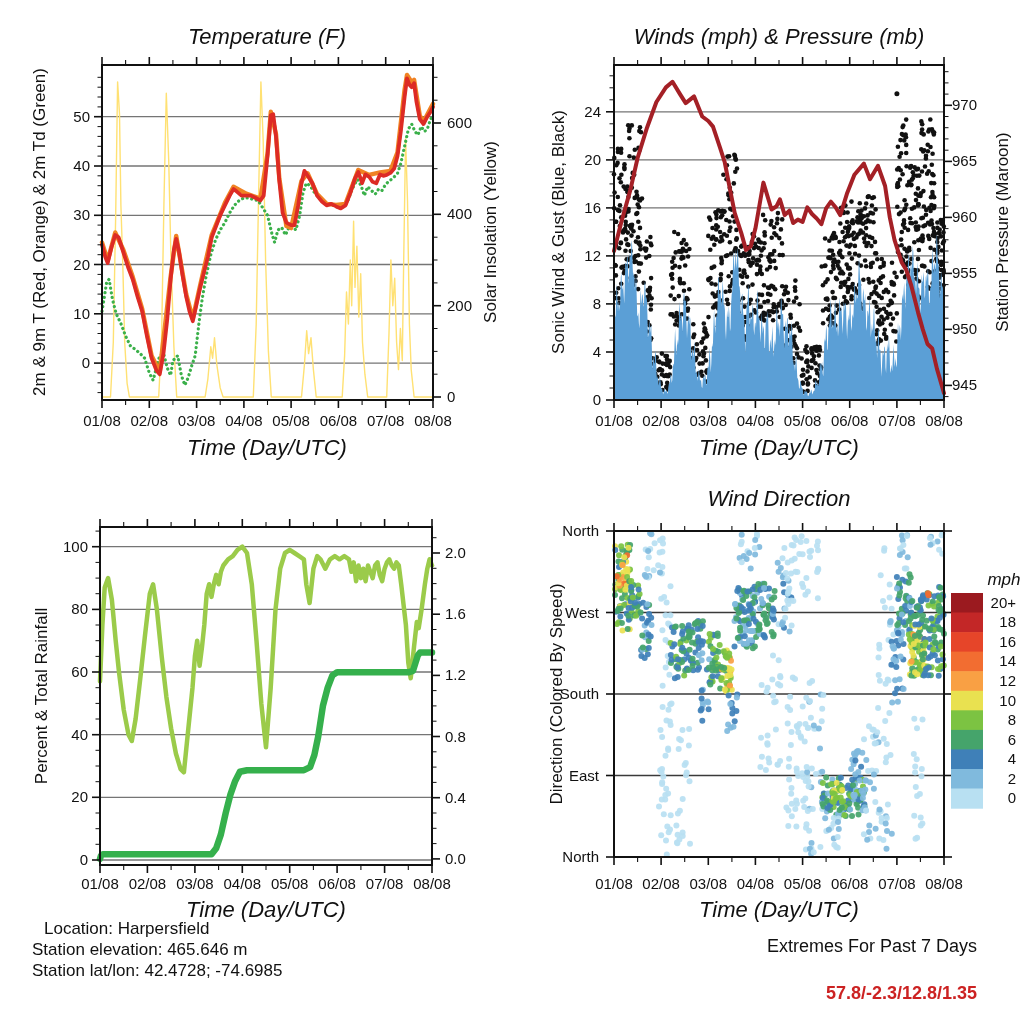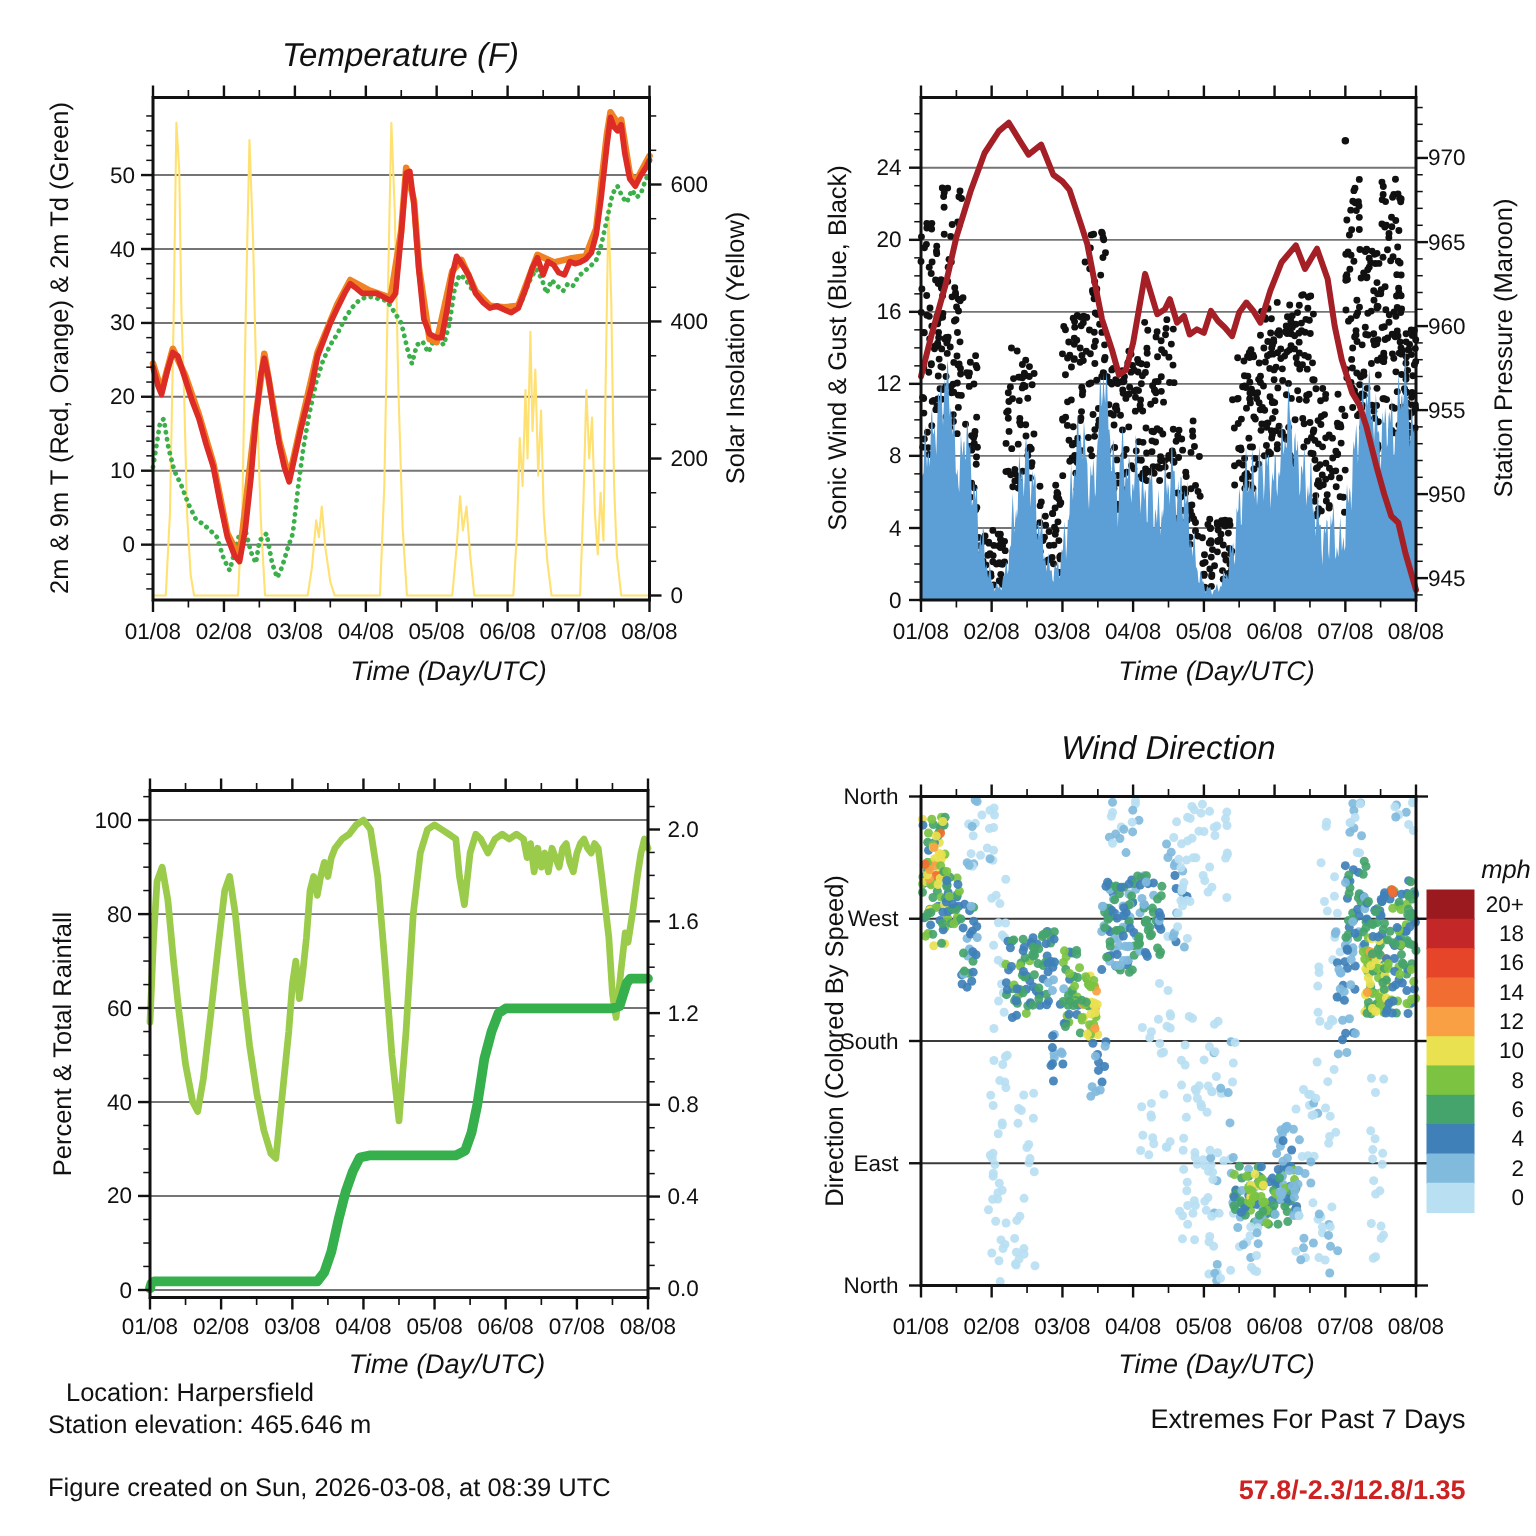--- a/index.html
+++ b/index.html
@@ -3,21 +3,21 @@
 <meta charset="utf-8">
 <style>
   html,body{margin:0;padding:0;background:#fff;}
   .page{position:relative;width:1024px;height:1024px;background:#fff;overflow:hidden;
         font-family:"Liberation Sans","DejaVu Sans",sans-serif;color:#111;}
   #plot-svg{position:absolute;left:0;top:0;}
   .abs{position:absolute;white-space:nowrap;color:#111;}
   .ctr{transform:translate(-50%,-50%);font-style:italic;}
   .rot{transform:translate(-50%,-50%) rotate(-90deg);}
   .title{font-size:22px;}
-  .time{font-size:18px;margin-left:32px;}
+  .time{font-size:22px;}
   .ylab{font-size:17px;}
   .ft{font-size:17px;}
   .ext{font-size:18px;}
   .extv{font-weight:bold;}
 </style>
 </head>
 <body>
 
 <div class="page">
   <svg id="plot-svg" width="1024" height="1024">
@@ -2829,35 +2829,36 @@
           <text x="1016.0" y="764.2" font-size="15" text-anchor="end" fill="#111" font-family="Liberation Sans, DejaVu Sans, sans-serif">4</text>
           <rect x="951" y="769.0" width="32" height="20.2" fill="#80badd"></rect>
           <text x="1016.0" y="783.7" font-size="15" text-anchor="end" fill="#111" font-family="Liberation Sans, DejaVu Sans, sans-serif">2</text>
           <rect x="951" y="788.5" width="32" height="20.2" fill="#b8e0f2"></rect>
           <text x="1016.0" y="803.3" font-size="15" text-anchor="end" fill="#111" font-family="Liberation Sans, DejaVu Sans, sans-serif">0</text>
         </g>
       </g>
     </svg>
 
   <div class="abs ctr title" style="left:267px;top:37px">Temperature (F)</div>
+  <div class="abs ctr title" style="left:779px;top:37px">Winds (mph) &amp; Pressure (mb)</div>
   <div class="abs ctr title" style="left:779px;top:499px">Wind Direction</div>
 
   <div class="abs ctr time" style="left:267px;top:448px">Time (Day/UTC)</div>
   <div class="abs ctr time" style="left:779px;top:448px">Time (Day/UTC)</div>
   <div class="abs ctr time" style="left:266px;top:910px">Time (Day/UTC)</div>
   <div class="abs ctr time" style="left:779px;top:910px">Time (Day/UTC)</div>
 
   <div class="abs rot ylab" style="left:40px;top:232px">2m &amp; 9m T (Red, Orange) &amp; 2m Td (Green)</div>
   <div class="abs rot ylab" style="left:491px;top:232px">Solar Insolation (Yellow)</div>
   <div class="abs rot ylab" style="left:559px;top:232px">Sonic Wind &amp; Gust (Blue, Black)</div>
   <div class="abs rot ylab" style="left:1003px;top:232px">Station Pressure (Maroon)</div>
   <div class="abs rot ylab" style="left:42px;top:696px">Percent &amp; Total Rainfall</div>
   <div class="abs rot ylab" style="left:557px;top:694px">Direction (Colored By Speed)</div>
 
   <div class="abs ctr ylab" style="left:1004px;top:580px">mph</div>
 
   <div class="abs ft" style="left:44px;top:919px">Location: Harpersfield</div>
   <div class="abs ft" style="left:32px;top:940px">Station elevation: 465.646 m</div>
-  <div class="abs ft" style="left:32px;top:982px">Figure created on Sun, 2026-03-08, at 08:39 UTC</div>
+  <div class="abs ft" style="left:32px;top:961px">Station lat/lon: 42.4728; -74.6985</div>
 
   <div class="abs ext" style="right:47px;top:936px">Extremes For Past 7 Days</div>
   <div class="abs ext extv" style="right: 47px; top: 983px; color: rgb(204, 34, 34); margin-left: 36px;">57.8/-2.3/12.8/1.35</div>
 </div>
 
 </body></html>

